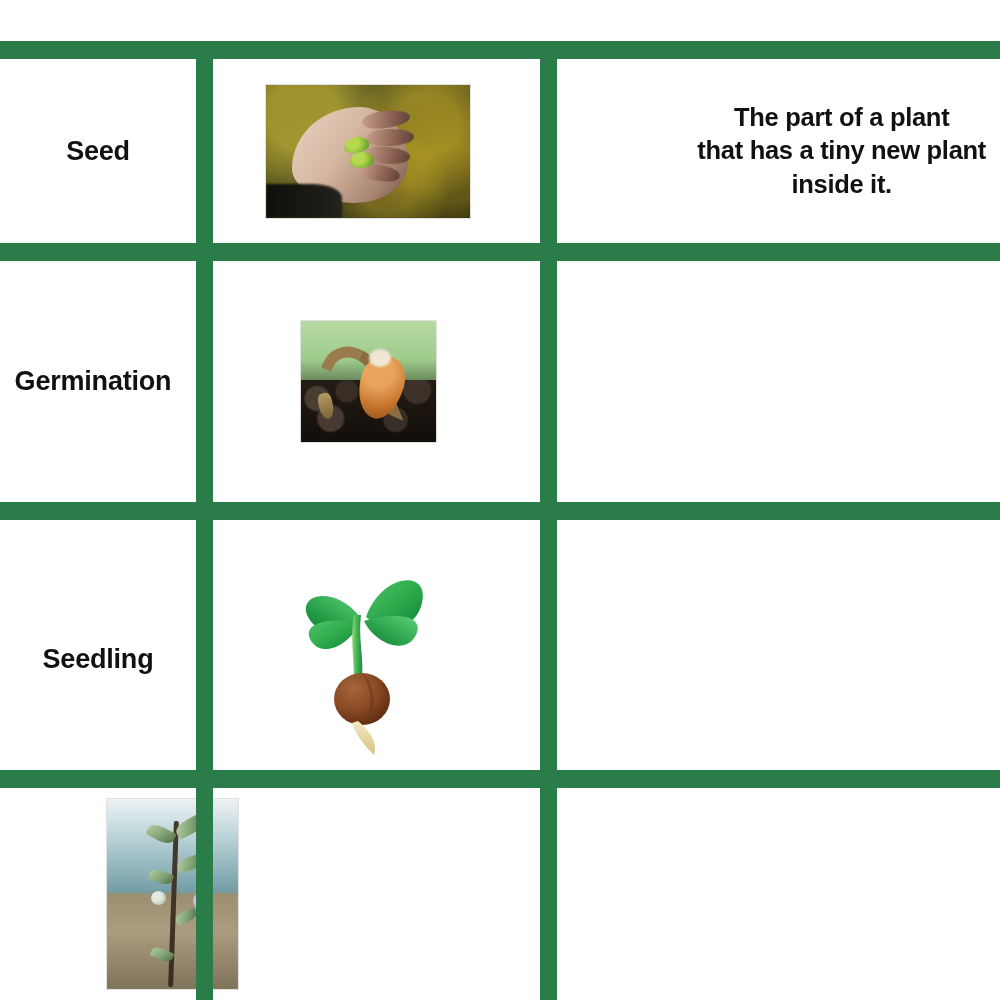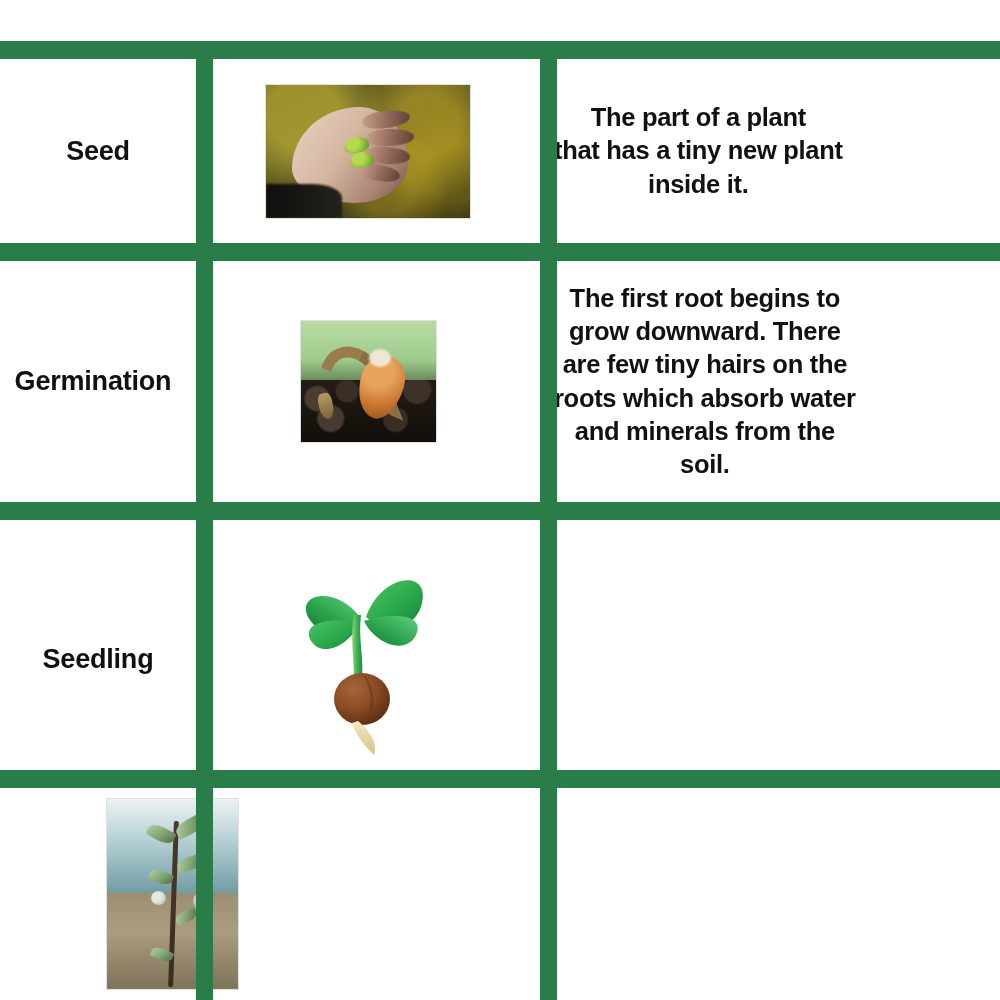--- a/index.html
+++ b/index.html
@@ -63,21 +63,21 @@
     width: 344px;
     display: flex;
     align-items: center;
     justify-content: center;
     box-sizing: border-box;
   }
   .cell-text {
     width: 460px;
     display: flex;
     align-items: center;
-    justify-content: flex-start;
+    justify-content: flex-end;
     text-align: center;
     box-sizing: border-box;
     padding: 0 14px;
   }
 
   .stage-label {
     font-size: 27px;
     font-weight: bold;
     color: #111111;
     line-height: 1.28;
@@ -300,28 +300,20 @@
       <div class="stage-label wide">Germination</div>
     </div>
     <div class="cell-image">
       <div class="photo" id="photo-germ">
         <div class="soil"></div>
         <div class="root"></div>
         <div class="root-tip"></div>
         <div class="kernel"></div>
         <div class="husk"></div>
       </div>
-    </div>
-    <div class="cell-text">
-      <div class="desc-text">The first root begins to
-grow downward. There
-are few tiny hairs on the
-roots which absorb water
-and minerals from the
-soil.</div>
     </div>
   </div>
 
   <div class="row" id="row-seedling">
     <div class="cell-label">
       <div class="stage-label">Seedling</div>
     </div>
     <div class="cell-image">
       <svg id="seedling-art" viewBox="0 0 180 200">
         <defs>

